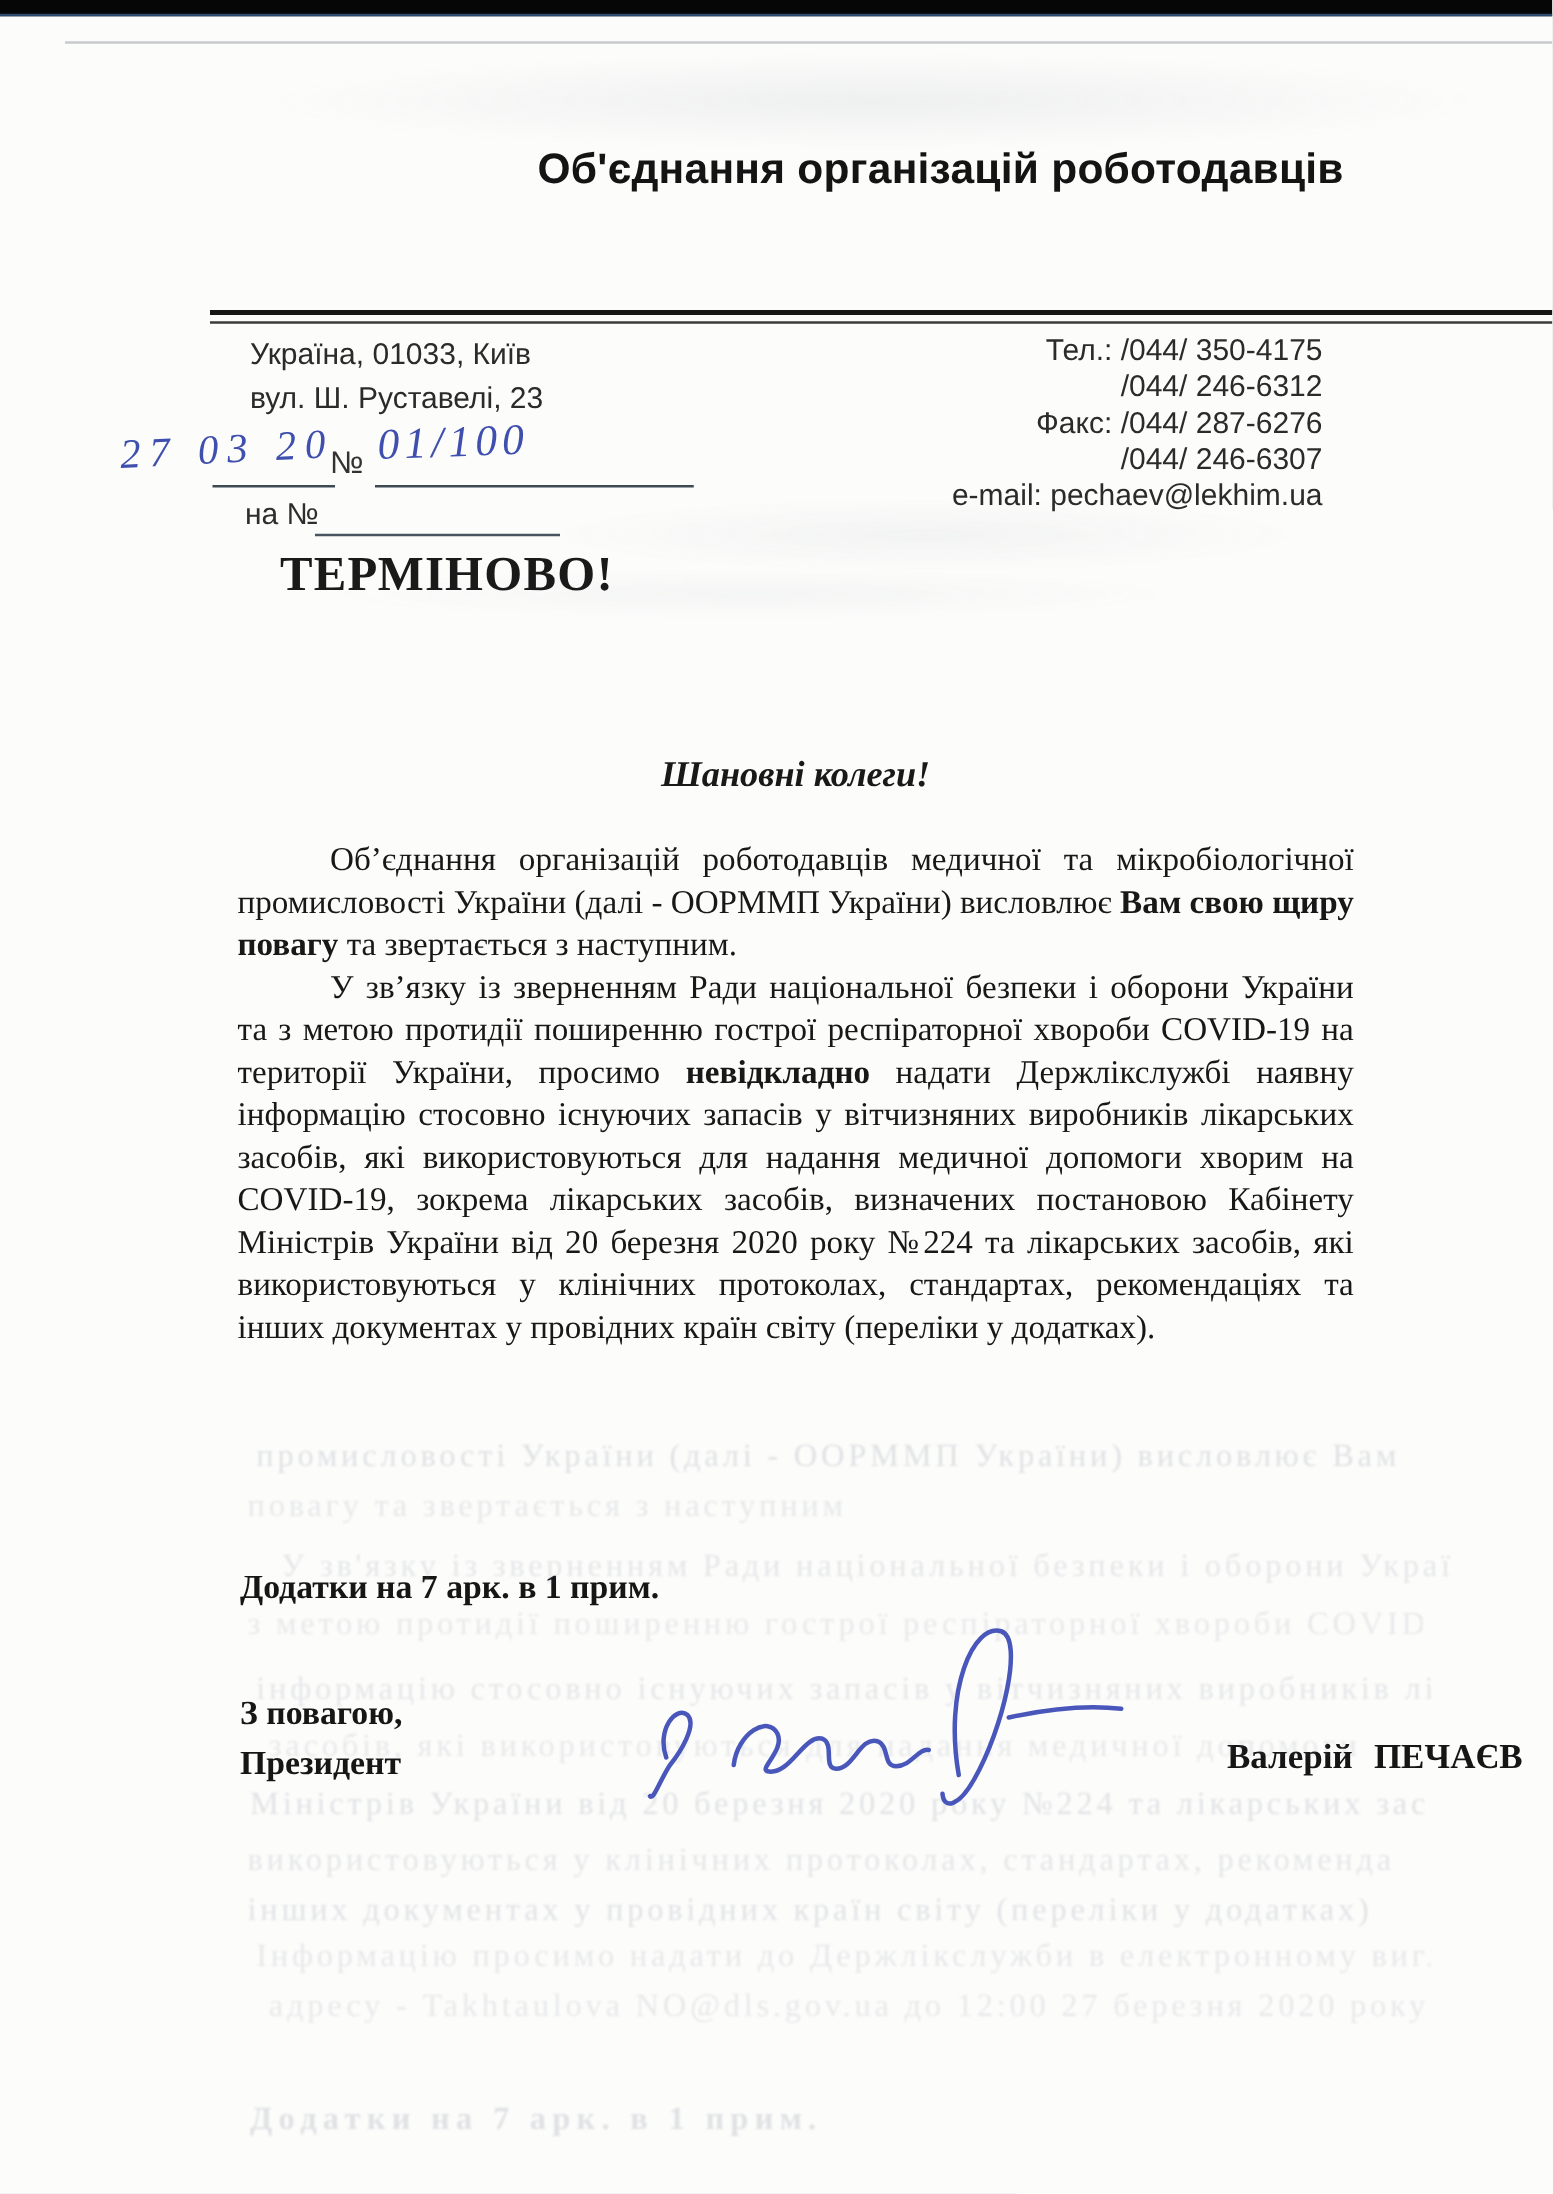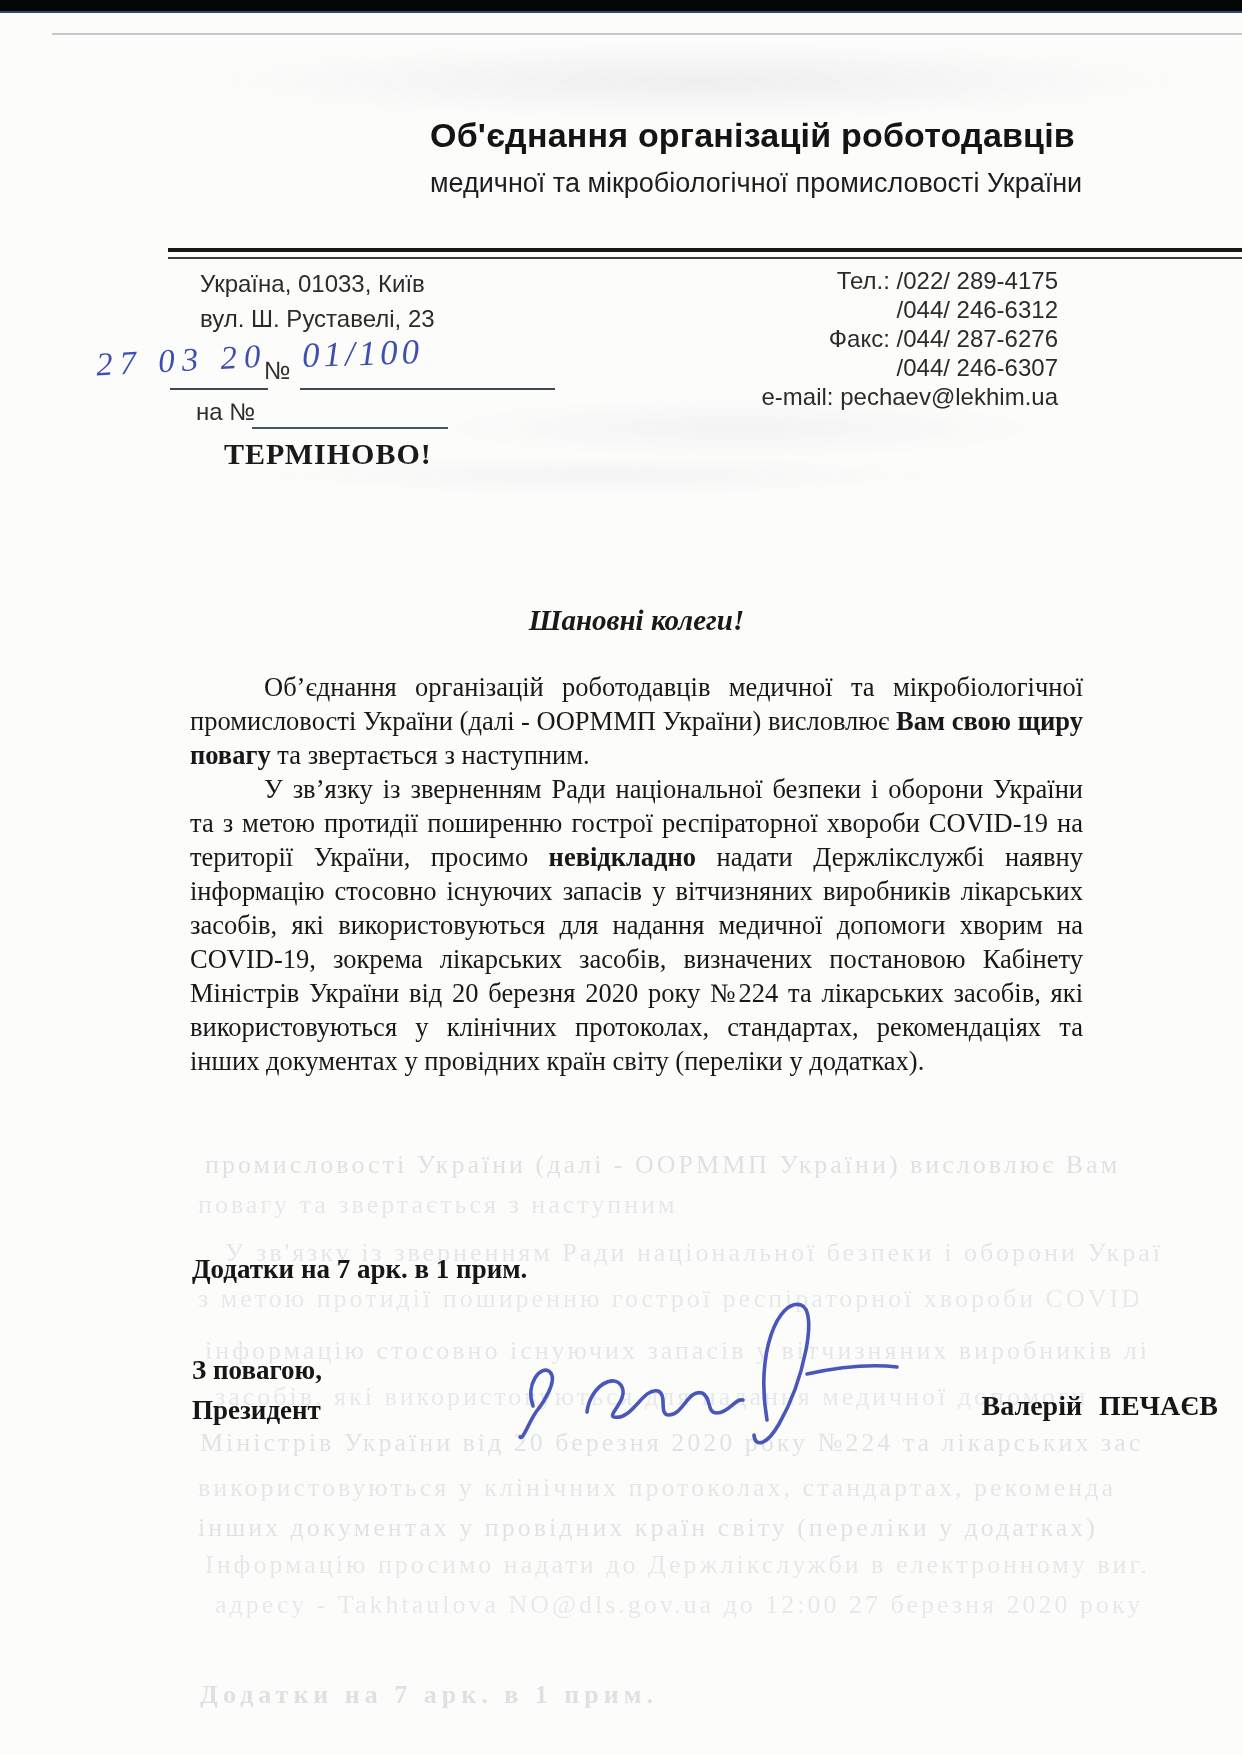--- a/index.html
+++ b/index.html
@@ -47,21 +47,21 @@
   .hw{color:#3f4fae;font-style:italic;font-family:"Liberation Serif", serif;}
   .hw-date{position:absolute;left:96px;top:342px;font-size:33px;letter-spacing:7px;transform:rotate(-3deg);}
   .no-sign{position:absolute;left:264px;top:356px;font-family:"Liberation Sans", sans-serif;font-size:25px;color:#333;}
   .hw-number{position:absolute;left:302px;top:334px;font-size:35px;letter-spacing:4px;transform:rotate(-2deg);}
   .uline{position:absolute;height:2px;background:#3e4a53;}
   .ulA{left:170px;top:388px;width:98px;}
   .ulB{left:300px;top:388px;width:255px;}
   .reply-label{position:absolute;left:196px;top:398px;font-family:"Liberation Sans", sans-serif;font-size:24px;color:#2e2e2e;}
   .ulC{left:252px;top:427px;width:196px;background:#48555e;}
 
-  .urgent{position:absolute;left:224px;top:437px;font-weight:bold;font-size:30px;letter-spacing:1px;color:#1a1a1a;text-align:center;}
+  .urgent{position:absolute;left:224px;top:437px;font-weight:bold;font-size:39px;letter-spacing:1px;color:#1a1a1a;text-align:center;}
   .recipient{position:absolute;right:173px;top:503px;font-weight:bold;font-size:29px;color:#1a1a1a;}
   .salutation{position:absolute;left:190px;top:604px;width:893px;text-align:center;font-weight:bold;font-style:italic;font-size:29px;color:#191919;}
 
   
   .body-text{
     position:absolute;left:190px;top:670px;width:893px;
     font-size:26.5px;line-height:34px;text-align:justify;color:#181818;
   }
   .body-text p{margin:0;text-indent:74px;}
   .body-text p.noindent{text-indent:0;}
@@ -110,30 +110,29 @@
   <div class="ghost g4">інформацію стосовно існуючих запасів у вітчизняних виробників ліка</div>
   <div class="ghost g5">засобів, які використовуються для надання медичної допомоги</div>
   <div class="ghost g6">Міністрів України від 20 березня 2020 року №224 та лікарських засо</div>
   <div class="ghost g7">використовуються у клінічних протоколах, стандартах, рекоменда</div>
   <div class="ghost g8">інших документах у провідних країн світу (переліки у додатках)</div>
   <div class="ghost g9">Інформацію просимо надати до Держлікслужби в електронному вигляді</div>
   <div class="ghost g10">адресу - Takhtaulova NO@dls.gov.ua до 12:00 27 березня 2020 року</div>
   <div class="ghost g11">Додатки на 7 арк. в 1 прим.</div>
 
   <div class="org-title">Об'єднання організацій роботодавців</div>
-  <div class="org-subtitle">медичної та мікробіологічної промисловості України</div>
   <div class="header-rule"></div>
   <div class="header-rule2"></div>
 
   <div class="addr">
     <div>Україна, 01033, Київ</div>
     <div>вул. Ш. Руставелі, 23</div>
   </div>
   <div class="phones">
-    <div>Тел.:   /022/ 289-4175</div>
+    <div>Тел.:   /044/ 350-4175</div>
     <div>/044/ 246-6312</div>
     <div>Факс: /044/ 287-6276</div>
     <div>/044/ 246-6307</div>
     <div>e-mail: pechaev@lekhim.ua</div>
   </div>
 
   <div class="hw hw-date">27 03 20</div>
   <div class="no-sign">№</div>
   <div class="hw hw-number">01/100</div>
   <div class="uline ulA"></div>

